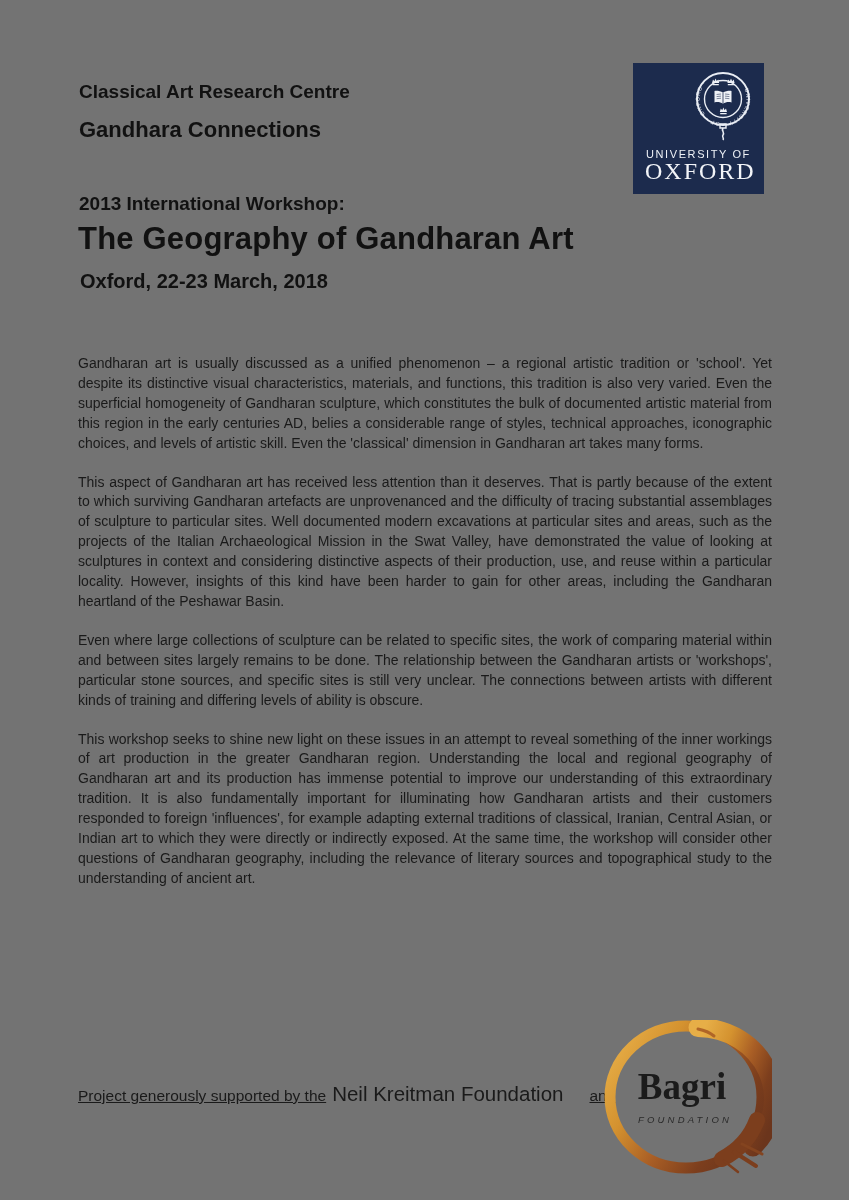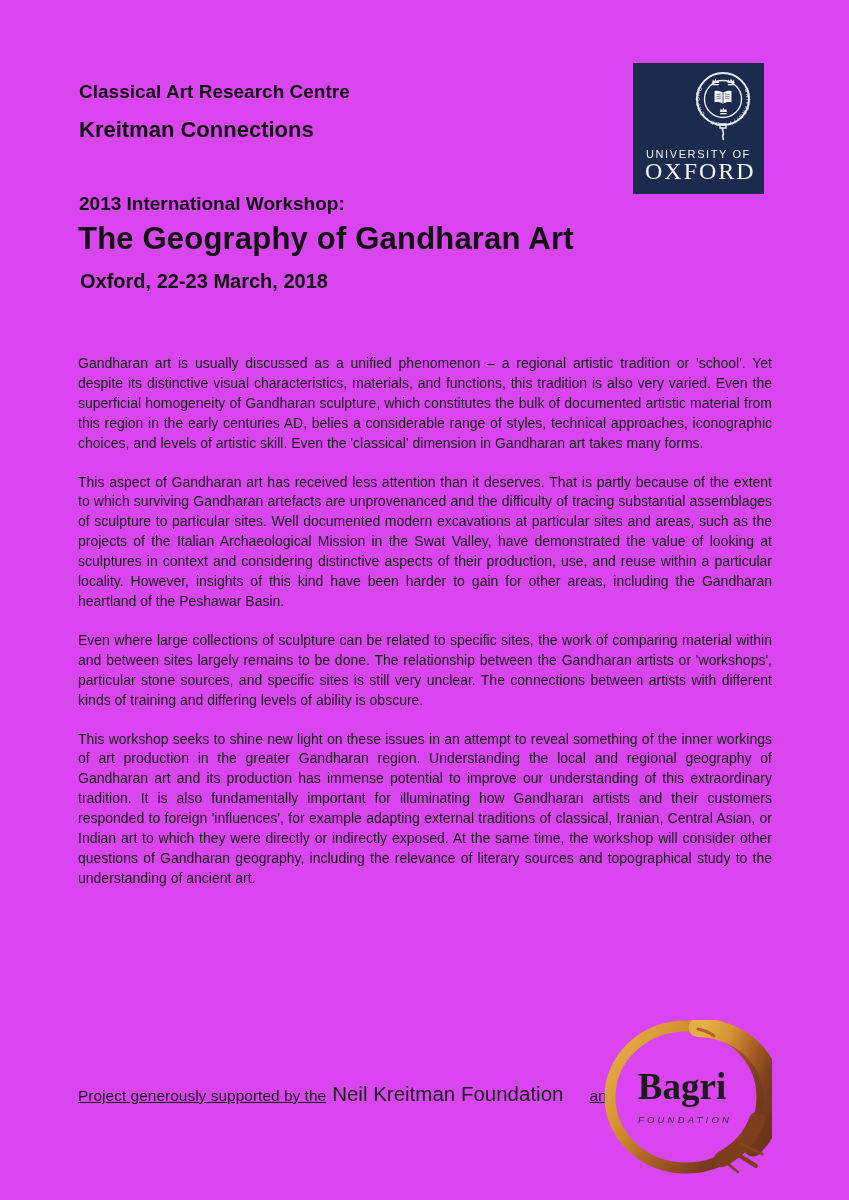--- a/index.html
+++ b/index.html
@@ -1,20 +1,20 @@
 <!DOCTYPE html>
 <html><head>
 <meta charset="utf-8">
 <style>
   * { margin:0; padding:0; box-sizing:border-box; }
   html,body { background:#ffffff; }
   .page {
     position:relative;
     width:849px; height:1200px;
-    background:#d946ef;
+    background:#737373;
     font-family:"Liberation Sans", sans-serif;
     color:#1c1c1c;
     overflow:hidden;
   }
   .org-line {
     position:absolute; left:79px; top:81px;
     font-size:19px; font-weight:bold; color:#111;
   }
   .project-line {
     position:absolute; left:79px; top:117px;
@@ -88,21 +88,21 @@
     text-align:center;
     font-size:9.5px; letter-spacing:3.2px; color:#2a2a2a;font-style:italic;
   }
 </style>
 </head>
 <body>
 
 <div class="page">
 
   <div class="org-line">Classical Art Research Centre</div>
-  <div class="project-line">Kreitman Connections</div>
+  <div class="project-line">Gandhara Connections</div>
 
   <div class="oxford-logo">
     <svg class="oxford-crest" viewBox="0 0 131 78">
       <defs>
         <path id="beltPath" d="M 90 55.5 A 23.5 23.5 0 1 1 90.01 55.5" transform="rotate(-115 90 32)"></path>
       </defs>
 
       <circle cx="90" cy="32" r="26" fill="none" stroke="#e9edf4" stroke-width="2"></circle>
       <circle cx="90" cy="32" r="18.5" fill="none" stroke="#e9edf4" stroke-width="1.4"></circle>
       <text font-size="5.4" fill="#e9edf4" font-family="Liberation Sans, sans-serif" letter-spacing="1">

